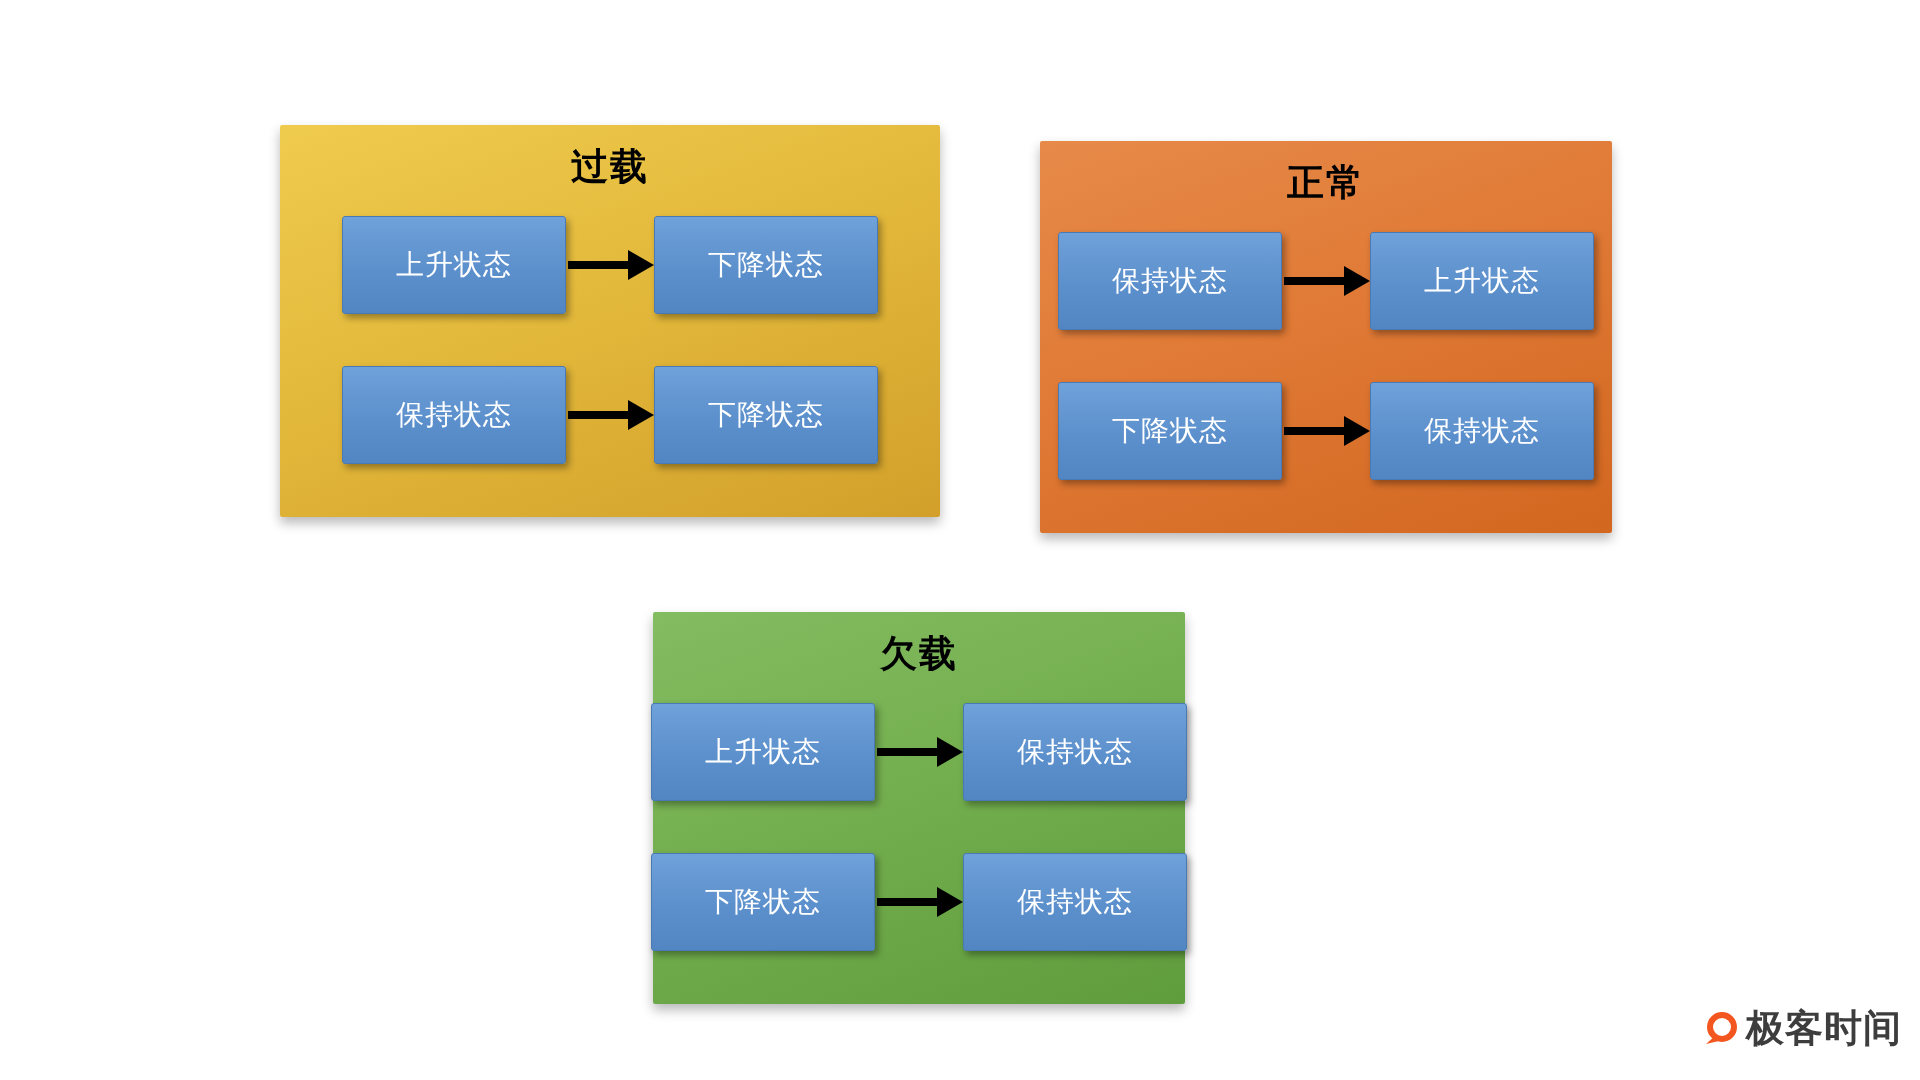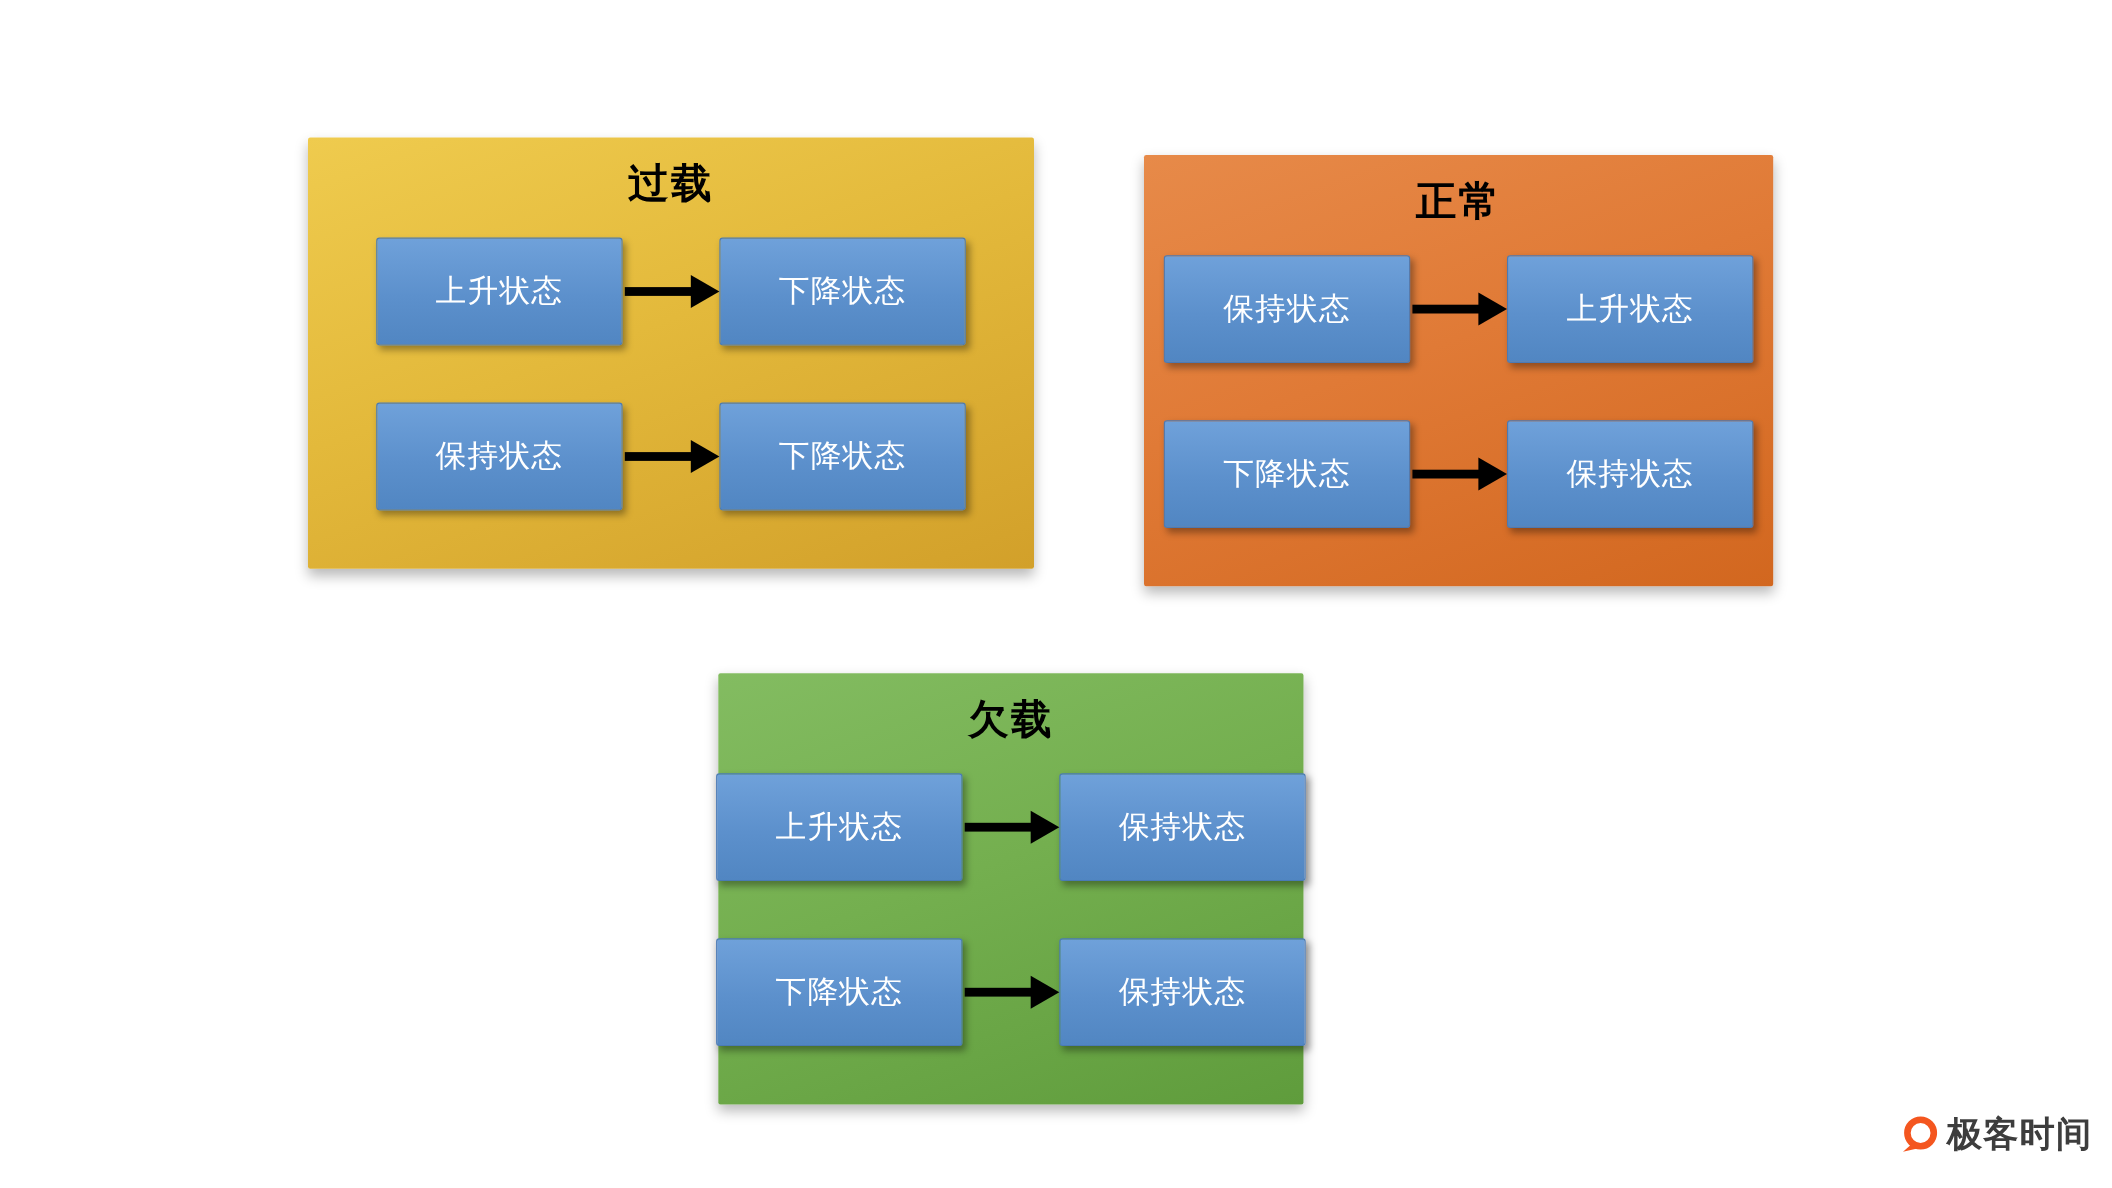--- a/index.html
+++ b/index.html
@@ -94,21 +94,21 @@
   }
   .brand {
     position: absolute;
     right: 18px;
     bottom: 26px;
     display: flex;
     align-items: center;
     gap: 7px;
   }
   .brand-text {
-    font-size: 32px;
+    font-size: 38px;
     font-weight: 600;
     color: #3d3d3d;
     letter-spacing: 1px;
   }
 </style>
 </head>
 <body>
 
 <div class="canvas">
 

